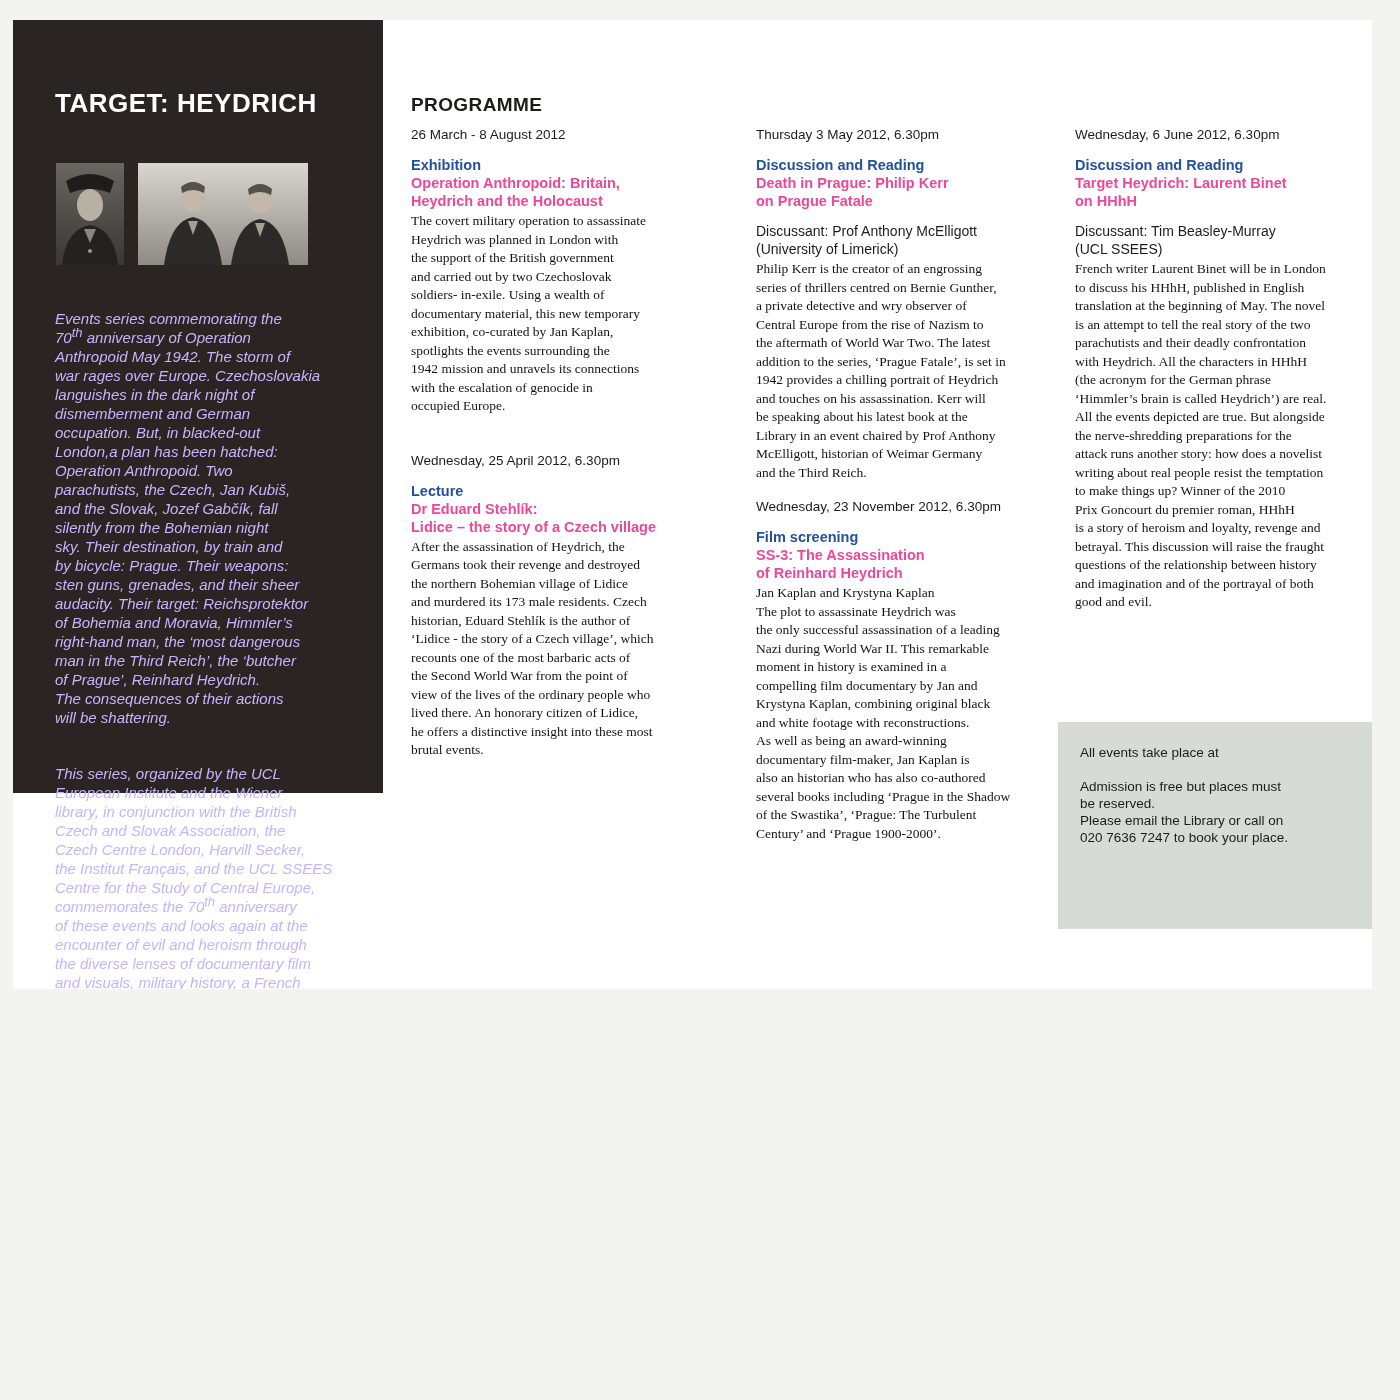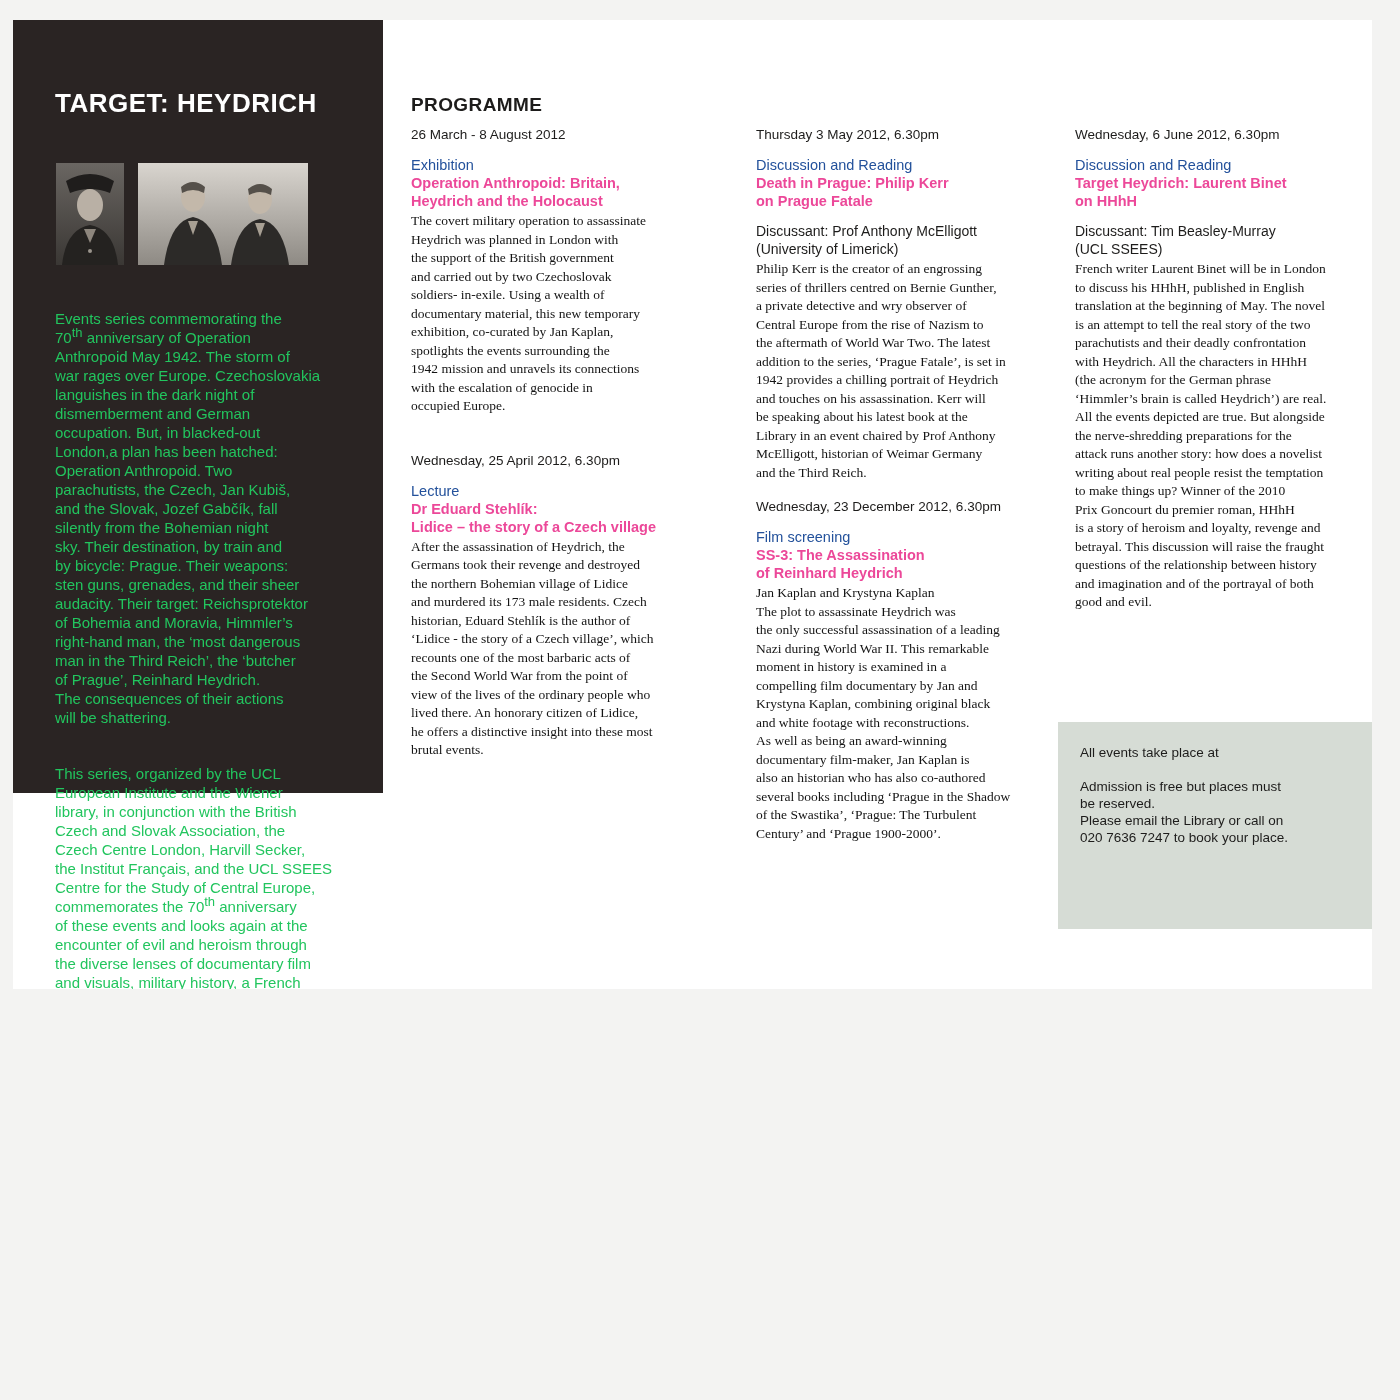--- a/index.html
+++ b/index.html
@@ -23,37 +23,37 @@
     position:absolute; left:42px; top:68px;
     font-size:26px; font-weight:bold; letter-spacing:0.5px; color:#ffffff;
   }
   .photos { position:absolute; left:43px; top:143px; display:flex; gap:14px; height:102px; }
   .photo { height:102px; overflow:hidden; background:#555; }
   .photo svg { display:block; }
   .photo-1 { width:68px; }
   .photo-2 { width:170px; }
   .sidebar-copy {
     position:absolute; left:42px; top:270px; width:302px;
-    font-size:15px; line-height:19px; white-space:pre-line; color:#22c55e;
+    font-size:15px; line-height:19px; white-space:pre-line; color:#c4b5fd;font-style:italic;
   }
   .sidebar-copy .para2 { margin-top:18px; }
   sup.sup { font-size:13px; vertical-align:super; line-height:0; }
 
   
   .programme-heading {
     position:absolute; left:398px; top:74px;
     font-size:19px; font-weight:bold; letter-spacing:0.4px; color:#1d1c1b;
   }
   .col { position:absolute; top:106px; }
   .col-1 { left:398px; width:302px; }
   .col-2 { left:743px; width:302px; }
   .col-3 { left:1062px; width:312px; }
 
   .event-date { font-size:13.5px; line-height:17px; color:#1d1c1b; }
-  .event-label { margin-top:13px; font-size:14.5px; line-height:18px; font-weight:normal; color:#23519b; }
+  .event-label { margin-top:13px; font-size:14.5px; line-height:18px; font-weight:bold; color:#23519b; }
   .event-title { font-size:14.5px; line-height:18px; font-weight:bold; color:#ec4899; white-space:pre-line; }
   .discussant { margin-top:12px; font-size:14px; line-height:18px; color:#1d1c1b; white-space:pre-line; }
   .event-body {
     margin-top:2px;
     font-family:"Liberation Serif", serif;
     font-size:13.5px; line-height:18.5px; color:#141414;
     white-space:pre-line;
   }
   .event + .event.gap-lg { margin-top:36px; }
   .event + .event.gap-md { margin-top:16px; }
@@ -207,21 +207,21 @@
 the aftermath of World War Two. The latest
 addition to the series, ‘Prague Fatale’, is set in
 1942 provides a chilling portrait of Heydrich
 and touches on his assassination. Kerr will
 be speaking about his latest book at the
 Library in an event chaired by Prof Anthony
 McElligott, historian of Weimar Germany
 and the Third Reich.</div>
     </div>
     <div class="event gap-md">
-      <div class="event-date">Wednesday, 23 December 2012, 6.30pm</div>
+      <div class="event-date">Wednesday, 23 November 2012, 6.30pm</div>
       <div class="event-label">Film screening</div>
       <div class="event-title">SS-3: The Assassination
 of Reinhard Heydrich</div>
       <div class="event-body">Jan Kaplan and Krystyna Kaplan
 The plot to assassinate Heydrich was
 the only successful assassination of a leading
 Nazi during World War II. This remarkable
 moment in history is examined in a
 compelling film documentary by Jan and
 Krystyna Kaplan, combining original black

